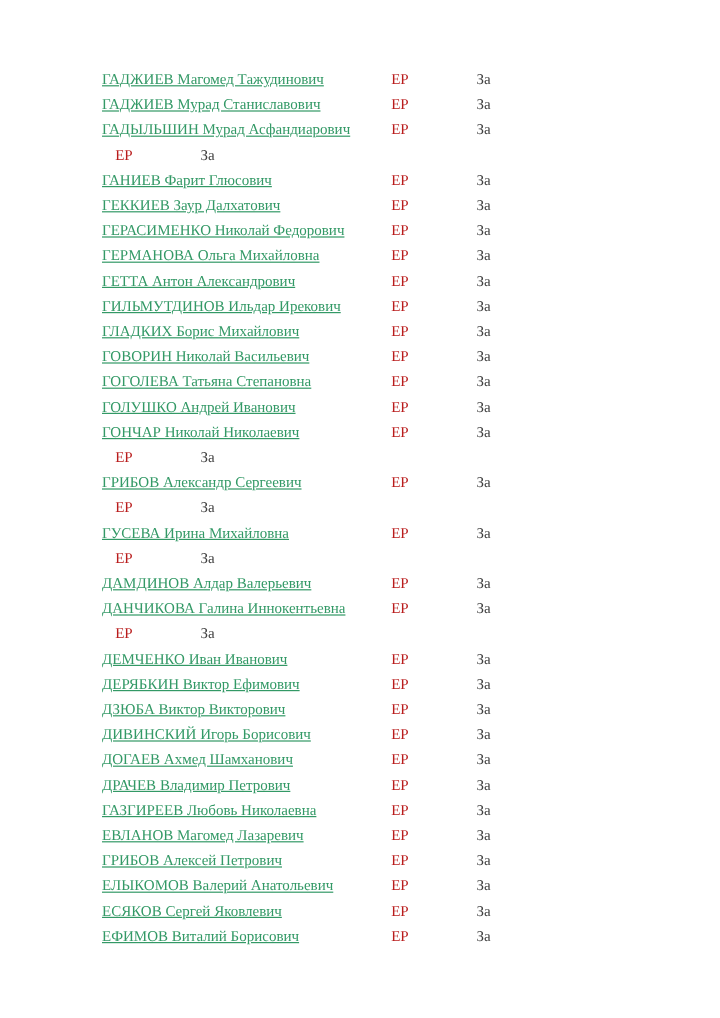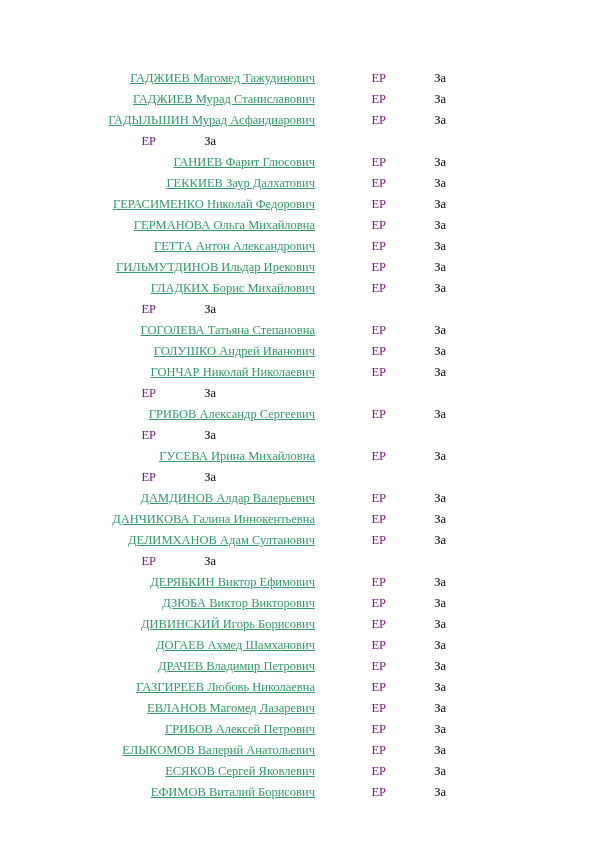--- a/index.html
+++ b/index.html
@@ -10,47 +10,47 @@
   .page {
     position: relative;
     width: 600px;
     height: 848px;
     background: #ffffff;
     overflow: hidden;
     font-family: "Liberation Serif", "DejaVu Serif", serif;
   }
   .vote-table {
     position: absolute;
-    top: 68px;
+    top: 56px;
     left: 85px;
     right: 0;
-    text-align: right;
   }
   .vote-row {
     display: flex;
     align-items: center;
     height: 21px;
     font-size: 12.5px;
     color: #1a1a1a;
     white-space: nowrap;
   }
   .deputy-link {
     width: 230px;
     color: #339966;
     text-decoration: underline;
     cursor: pointer;
     overflow: hidden;
   }
   .party-cell {
     width: 71px;
-    color: #701a75;
+    color: #b91c1c;
+    margin-left: 11px;
   }
   .vote-cell {
     width: 60px;
-    color: #000000;
+    color: #404040;
   }
 </style>
 </head>
 <body>
 
 <div class="page">
   <div class="vote-table" id="vote-rows">
       <div class="vote-row">
         <a class="deputy-link">ГАДЖИЕВ Магомед Тажудинович</a>
         <span class="party-cell">ЕР</span>
@@ -99,20 +99,21 @@
         <a class="deputy-link">ГИЛЬМУТДИНОВ Ильдар Ирекович</a>
         <span class="party-cell">ЕР</span>
         <span class="vote-cell">За</span>
       </div>
       <div class="vote-row">
         <a class="deputy-link">ГЛАДКИХ Борис Михайлович</a>
         <span class="party-cell">ЕР</span>
         <span class="vote-cell">За</span>
       </div>
       <div class="vote-row">
+        <a class="deputy-link">ГОВОРИН Николай Васильевич</a>
         <span class="party-cell">ЕР</span>
         <span class="vote-cell">За</span>
       </div>
       <div class="vote-row">
         <a class="deputy-link">ГОГОЛЕВА Татьяна Степановна</a>
         <span class="party-cell">ЕР</span>
         <span class="vote-cell">За</span>
       </div>
       <div class="vote-row">
         <a class="deputy-link">ГОЛУШКО Андрей Иванович</a>
@@ -150,25 +151,25 @@
         <a class="deputy-link">ДАМДИНОВ Алдар Валерьевич</a>
         <span class="party-cell">ЕР</span>
         <span class="vote-cell">За</span>
       </div>
       <div class="vote-row">
         <a class="deputy-link">ДАНЧИКОВА Галина Иннокентьевна</a>
         <span class="party-cell">ЕР</span>
         <span class="vote-cell">За</span>
       </div>
       <div class="vote-row">
-        <a class="deputy-link">ДЕЛИМХАНОВ Адам Султанович</a>
-        <span class="party-cell">ЕР</span>
-        <span class="vote-cell">За</span>
-      </div>
-      <div class="vote-row">
+        <span class="party-cell">ЕР</span>
+        <span class="vote-cell">За</span>
+      </div>
+      <div class="vote-row">
+        <a class="deputy-link">ДЕМЧЕНКО Иван Иванович</a>
         <span class="party-cell">ЕР</span>
         <span class="vote-cell">За</span>
       </div>
       <div class="vote-row">
         <a class="deputy-link">ДЕРЯБКИН Виктор Ефимович</a>
         <span class="party-cell">ЕР</span>
         <span class="vote-cell">За</span>
       </div>
       <div class="vote-row">
         <a class="deputy-link">ДЗЮБА Виктор Викторович</a>

